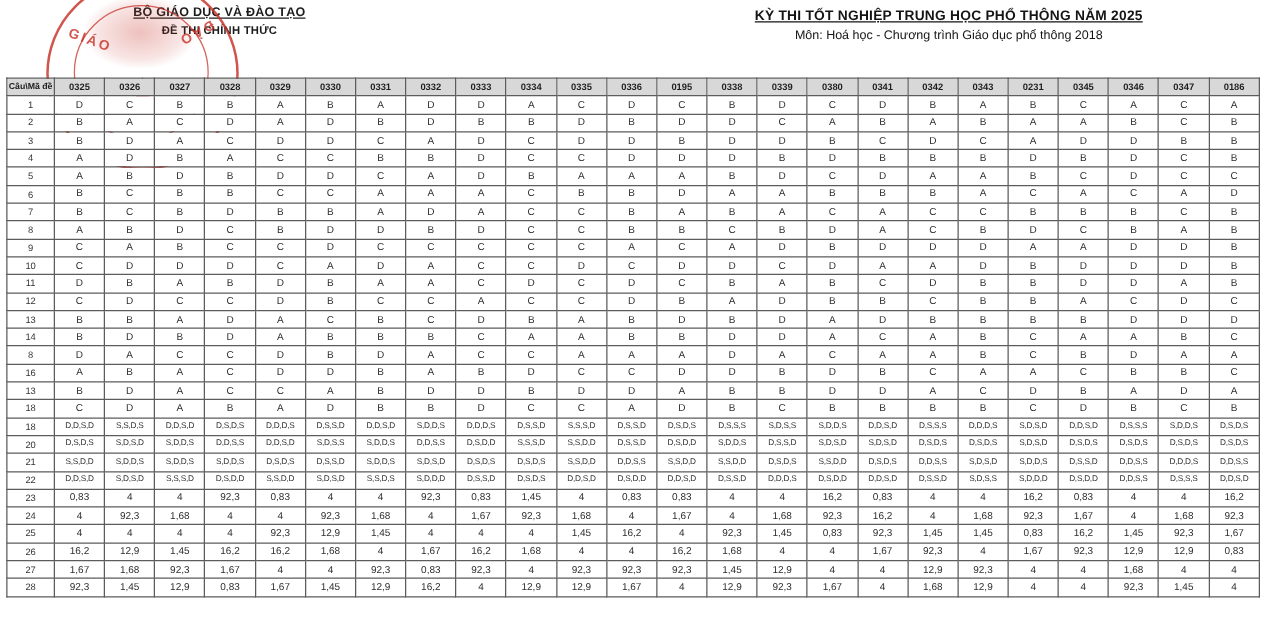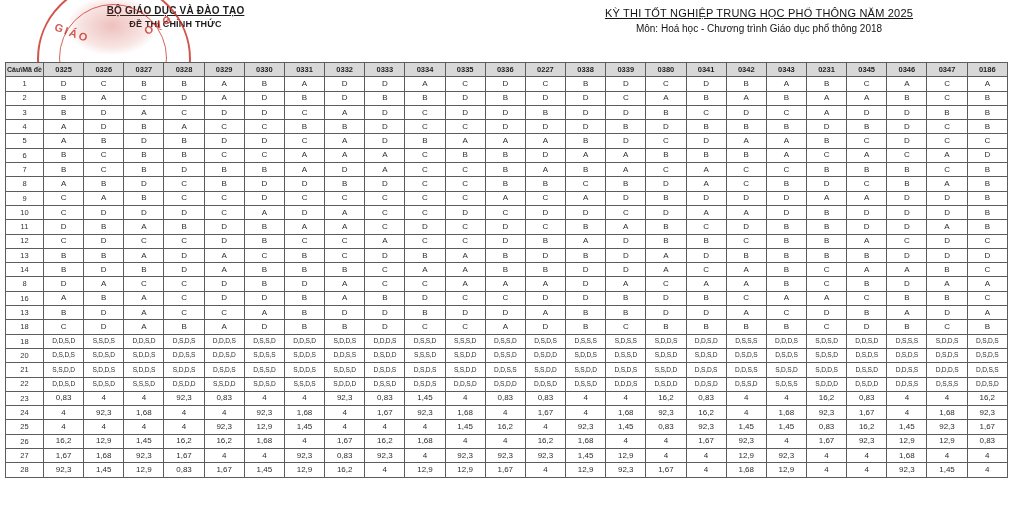--- a/index.html
+++ b/index.html
@@ -5,21 +5,21 @@
   html,body{margin:0;padding:0;background:#fff;}
   body{width:1010px;height:508px;position:relative;overflow:hidden;
        font-family:"Liberation Sans",sans-serif;}
   .page{position:absolute;inset:0;background:#fff;}
 
   
   .left-head{position:absolute;left:58px;top:5px;width:235px;text-align:center;color:#1c1c1c;}
   .ministry{font-size:10px;font-weight:bold;text-decoration:underline;letter-spacing:.2px;}
   .examtype{font-size:9px;font-weight:bold;margin-top:3px;letter-spacing:.2px;}
   .right-head{position:absolute;left:528px;top:7px;width:462px;text-align:center;color:#141414;}
-  .examtitle{font-size:11px;font-weight:normal;text-decoration:underline;letter-spacing:.2px;}
+  .examtitle{font-size:11px;font-weight:bold;text-decoration:underline;letter-spacing:.2px;}
   .examsubject{font-size:10px;font-weight:normal;margin-top:4px;}
 
   
   .seal{position:absolute;left:37px;top:-18px;width:150px;height:150px;border-radius:50%;
         border:2.5px solid rgba(198,48,38,.82);pointer-events:none;}
   .seal::before{content:"";position:absolute;left:20px;top:20px;width:106px;height:106px;
         border-radius:50%;border:1.5px solid rgba(198,48,38,.75);}
   .seal::after{content:"";position:absolute;left:30px;top:14px;width:86px;height:56px;
         background:radial-gradient(ellipse at center,rgba(198,48,38,.30) 0%,rgba(198,48,38,.12) 55%,transparent 75%);}
   .seal-star{position:absolute;left:0;right:0;top:74px;text-align:center;
@@ -100,21 +100,21 @@
             <th>0327</th>
             <th>0328</th>
             <th>0329</th>
             <th>0330</th>
             <th>0331</th>
             <th>0332</th>
             <th>0333</th>
             <th>0334</th>
             <th>0335</th>
             <th>0336</th>
-            <th>0227</th>
+            <th>0195</th>
             <th>0338</th>
             <th>0339</th>
             <th>0380</th>
             <th>0341</th>
             <th>0342</th>
             <th>0343</th>
             <th>0231</th>
             <th>0345</th>
             <th>0346</th>
             <th>0347</th>

